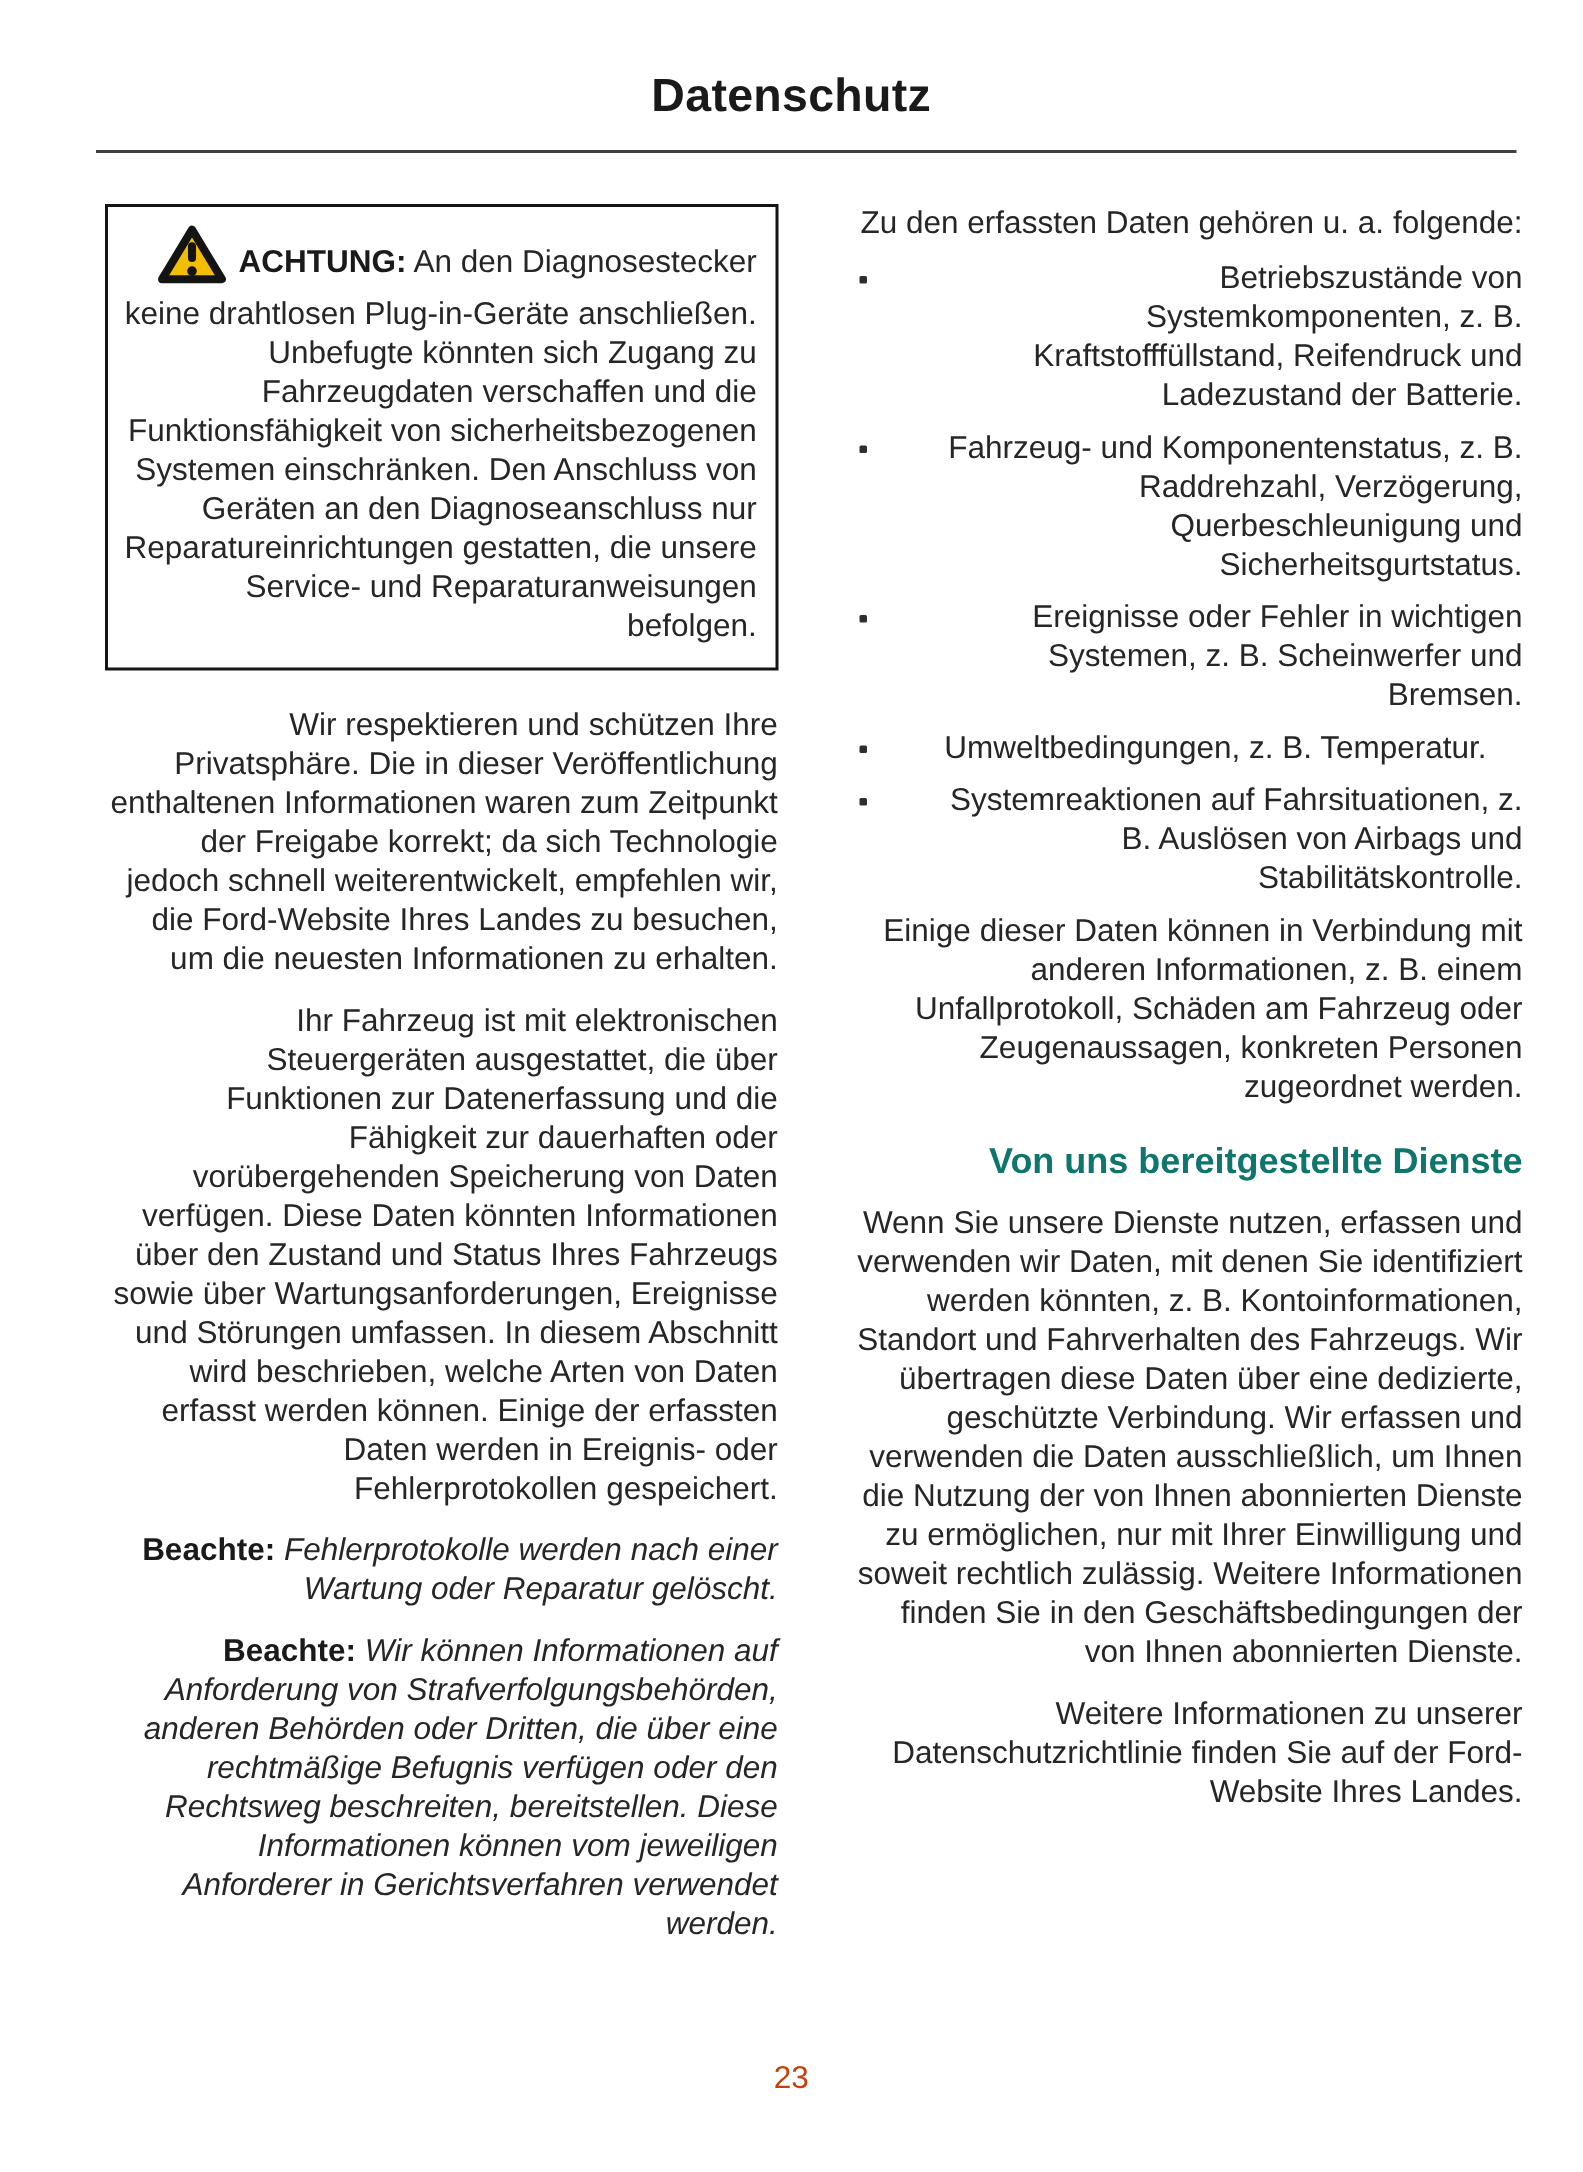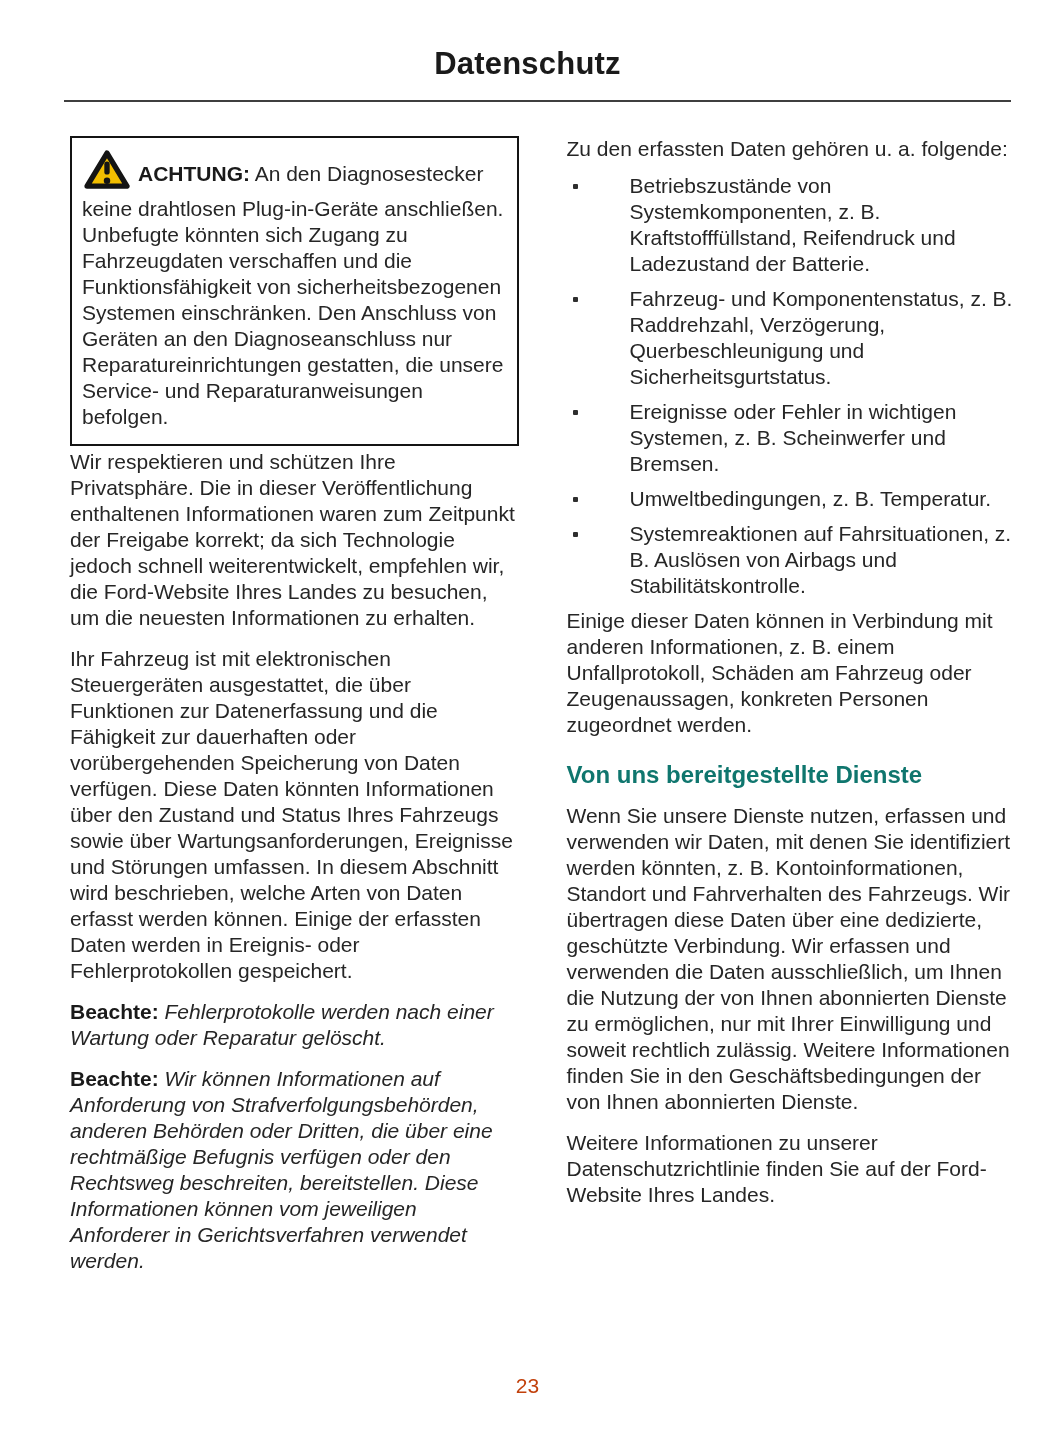--- a/index.html
+++ b/index.html
@@ -26,30 +26,30 @@
     border: none;
     border-top: 2px solid #3f3f3f;
     margin: 18px 44px 0 64px;
   }
   .content {
     display: flex;
     gap: 48px;
     padding: 34px 40px 0 70px;
     box-sizing: border-box;
   }
-  .col { flex: 1 1 0; min-width: 0; }
+  .col { flex: 1 1 0; min-width: 0; text-align: right; }
   .body-text, .warning-box, .note, .li-text, .intro {
     font-size: 21px;
     line-height: 26px;
   }
   p { margin: 0 0 15px 0; }
   .warning-box {
     border: 2px solid #141414;
     padding: 12px 12px 14px 10px;
-    margin-bottom: 3px;
+    margin-bottom: 24px;
     color: #262626;
   }
   .warning-icon-wrap {
     display: inline-block;
     vertical-align: -9px;
     margin: 0 8px 0 2px;
   }
   .label { font-weight: 700; color: #1a1a1a; }
   .note { font-style: italic; margin-bottom: 15px; }
   .note .label { font-style: normal; }

